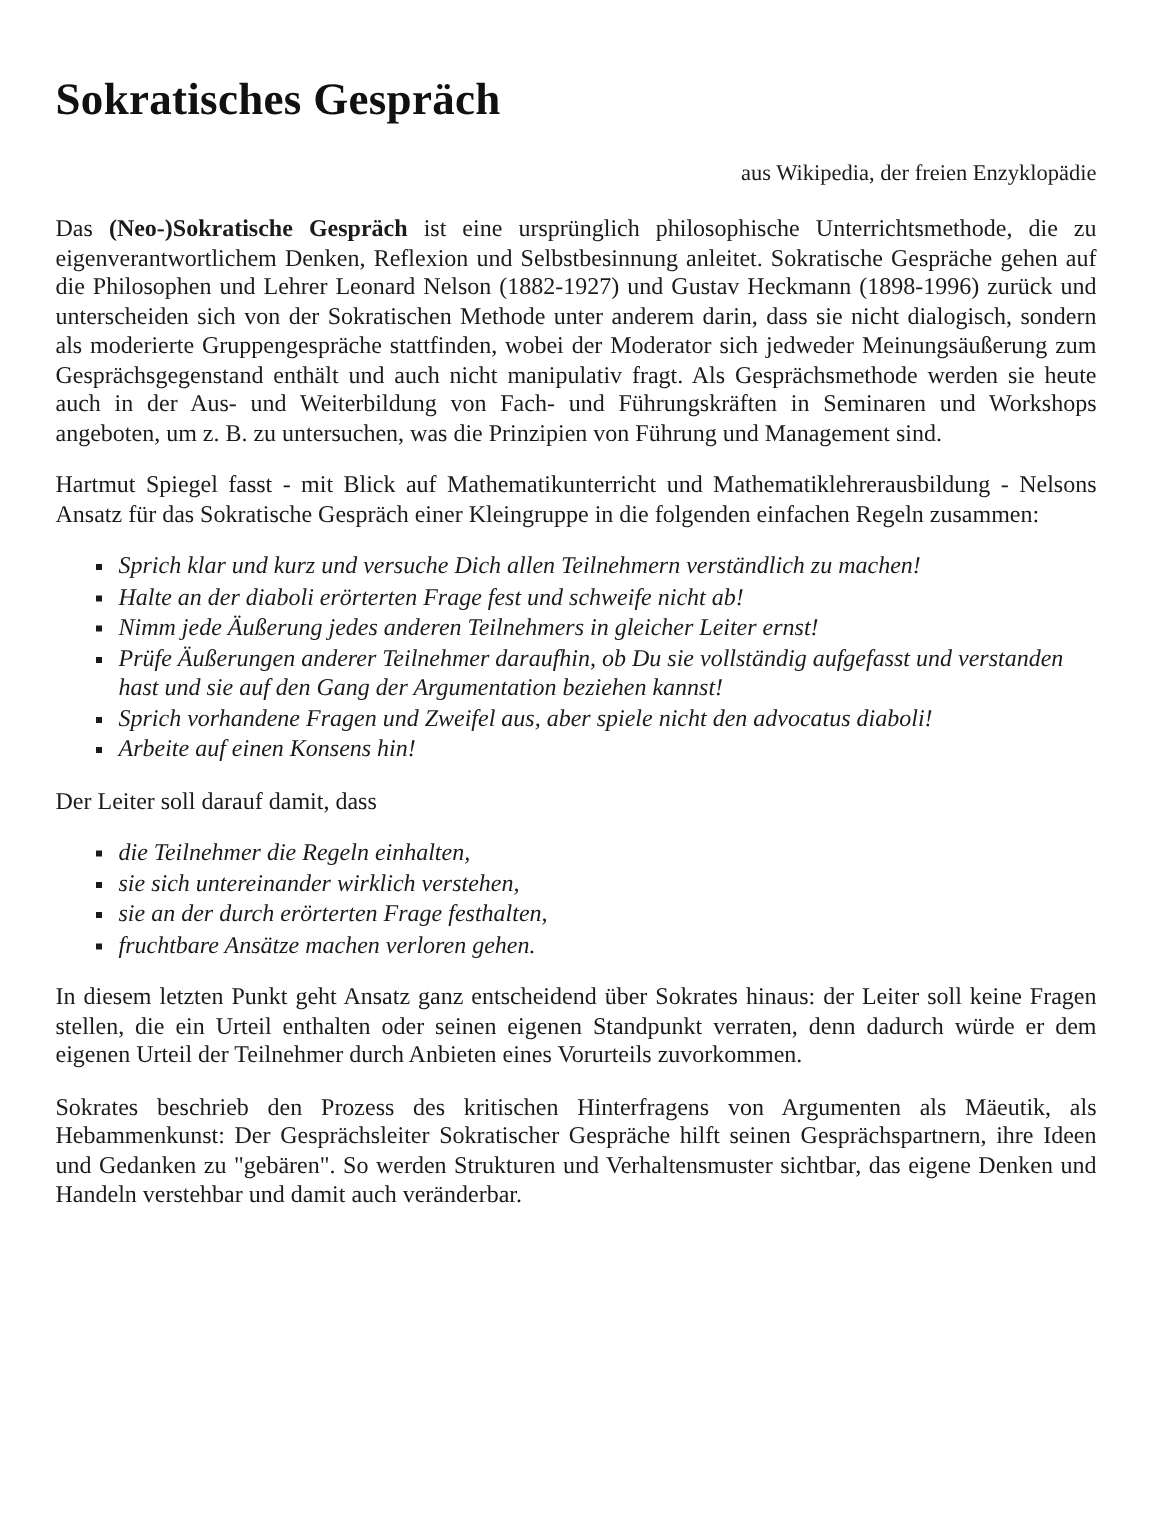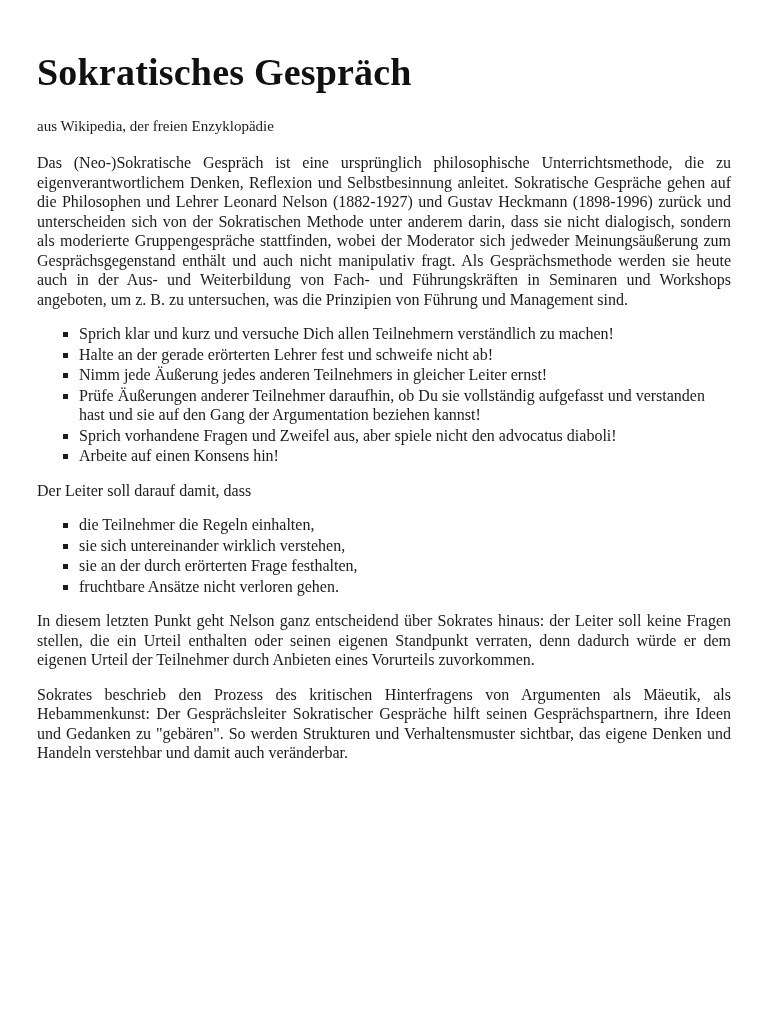--- a/index.html
+++ b/index.html
@@ -11,82 +11,84 @@
   .page {
     width: 768px;
     min-height: 1024px;
     box-sizing: border-box;
     padding: 50px 37px 40px 37px;
     background: #ffffff;
     color: #1b1b1b;
     font-family: "Liberation Serif", "DejaVu Serif", serif;
   }
   h1.doc-title {
-    font-size: 38px;
+    font-size: 30px;
     font-weight: bold;
     margin: 0 0 24px 0;
     letter-spacing: 0.2px;
     color: #111111;
   }
   .doc-subtitle {
     font-size: 15px;
     margin: 0 0 18px 0;
-    text-align: left;
+    text-align: right;
   }
   p.body-par {
     font-size: 16px;
     line-height: 1.22;
     margin: 0 0 15px 0;
     text-align: justify;
   }
   p.body-par .bold {
-    font-weight: normal;
+    font-weight: bold;
   }
   ul.bullet-list {
     margin: 0 0 15px 0;
     padding-left: 42px;
     list-style-type: square;
+    font-style: italic;
   }
   ul.bullet-list li {
     font-size: 16px;
     line-height: 1.22;
     margin: 0 0 1px 0;
     text-align: left;
   }
 </style>
 </head>
 <body>
 
 <div class="page">
 
   <h1 class="doc-title">Sokratisches Gespräch</h1>
 
   <p class="doc-subtitle">aus Wikipedia, der freien Enzyklopädie</p>
 
   <p class="body-par"><span>Das </span><span class="bold">(Neo-)Sokratische Gespräch</span><span> ist eine ursprünglich philosophische Unterrichtsmethode, die zu eigenverantwortlichem Denken, Reflexion und Selbstbesinnung anleitet. Sokratische Gespräche gehen auf die Philosophen und Lehrer Leonard Nelson (1882-1927) und Gustav Heckmann (1898-1996) zurück und unterscheiden sich von der Sokratischen Methode unter anderem darin, dass sie nicht dialogisch, sondern als moderierte Gruppengespräche stattfinden, wobei der Moderator sich jedweder Meinungsäußerung zum Gesprächsgegenstand enthält und auch nicht manipulativ fragt. Als Gesprächsmethode werden sie heute auch in der Aus- und Weiterbildung von Fach- und Führungskräften in Seminaren und Workshops angeboten, um z. B. zu untersuchen, was die Prinzipien von Führung und Management sind.</span></p>
 
 
+  <p class="body-par">Hartmut Spiegel fasst - mit Blick auf Mathematikunterricht und Mathematiklehrerausbildung - Nelsons Ansatz für das Sokratische Gespräch einer Kleingruppe in die folgenden einfachen Regeln zusammen:</p>
 
   <ul class="bullet-list">
     <li>Sprich klar und kurz und versuche Dich allen Teilnehmern verständlich zu machen!</li>
-    <li>Halte an der gerade erörterten Lehrer fest und schweife nicht ab!</li>
+    <li>Halte an der diaboli erörterten Frage fest und schweife nicht ab!</li>
     <li>Nimm jede Äußerung jedes anderen Teilnehmers in gleicher Leiter ernst!</li>
     <li>Prüfe Äußerungen anderer Teilnehmer daraufhin, ob Du sie vollständig aufgefasst und verstanden hast und sie auf den Gang der Argumentation beziehen kannst!</li>
     <li>Sprich vorhandene Fragen und Zweifel aus, aber spiele nicht den advocatus diaboli!</li>
     <li>Arbeite auf einen Konsens hin!</li>
   </ul>
 
   <p class="body-par">Der Leiter soll darauf damit, dass</p>
 
   <ul class="bullet-list">
     <li>die Teilnehmer die Regeln einhalten,</li>
     <li>sie sich untereinander wirklich verstehen,</li>
     <li>sie an der durch erörterten Frage festhalten,</li>
-    <li>fruchtbare Ansätze nicht verloren gehen.</li>
+    <li>fruchtbare Ansätze machen verloren gehen.</li>
   </ul>
 
 
-  <p class="body-par">In diesem letzten Punkt geht Nelson ganz entscheidend über Sokrates hinaus: der Leiter soll keine Fragen stellen, die ein Urteil enthalten oder seinen eigenen Standpunkt verraten, denn dadurch würde er dem eigenen Urteil der Teilnehmer durch Anbieten eines Vorurteils zuvorkommen.</p>
+  <p class="body-par">In diesem letzten Punkt geht Ansatz ganz entscheidend über Sokrates hinaus: der Leiter soll keine Fragen stellen, die ein Urteil enthalten oder seinen eigenen Standpunkt verraten, denn dadurch würde er dem eigenen Urteil der Teilnehmer durch Anbieten eines Vorurteils zuvorkommen.</p>
 
   <p class="body-par">Sokrates beschrieb den Prozess des kritischen Hinterfragens von Argumenten als Mäeutik, als Hebammenkunst: Der Gesprächsleiter Sokratischer Gespräche hilft seinen Gesprächspartnern, ihre Ideen und Gedanken zu "gebären". So werden Strukturen und Verhaltensmuster sichtbar, das eigene Denken und Handeln verstehbar und damit auch veränderbar.</p>
 
 
 </div>
 
 </body></html>

